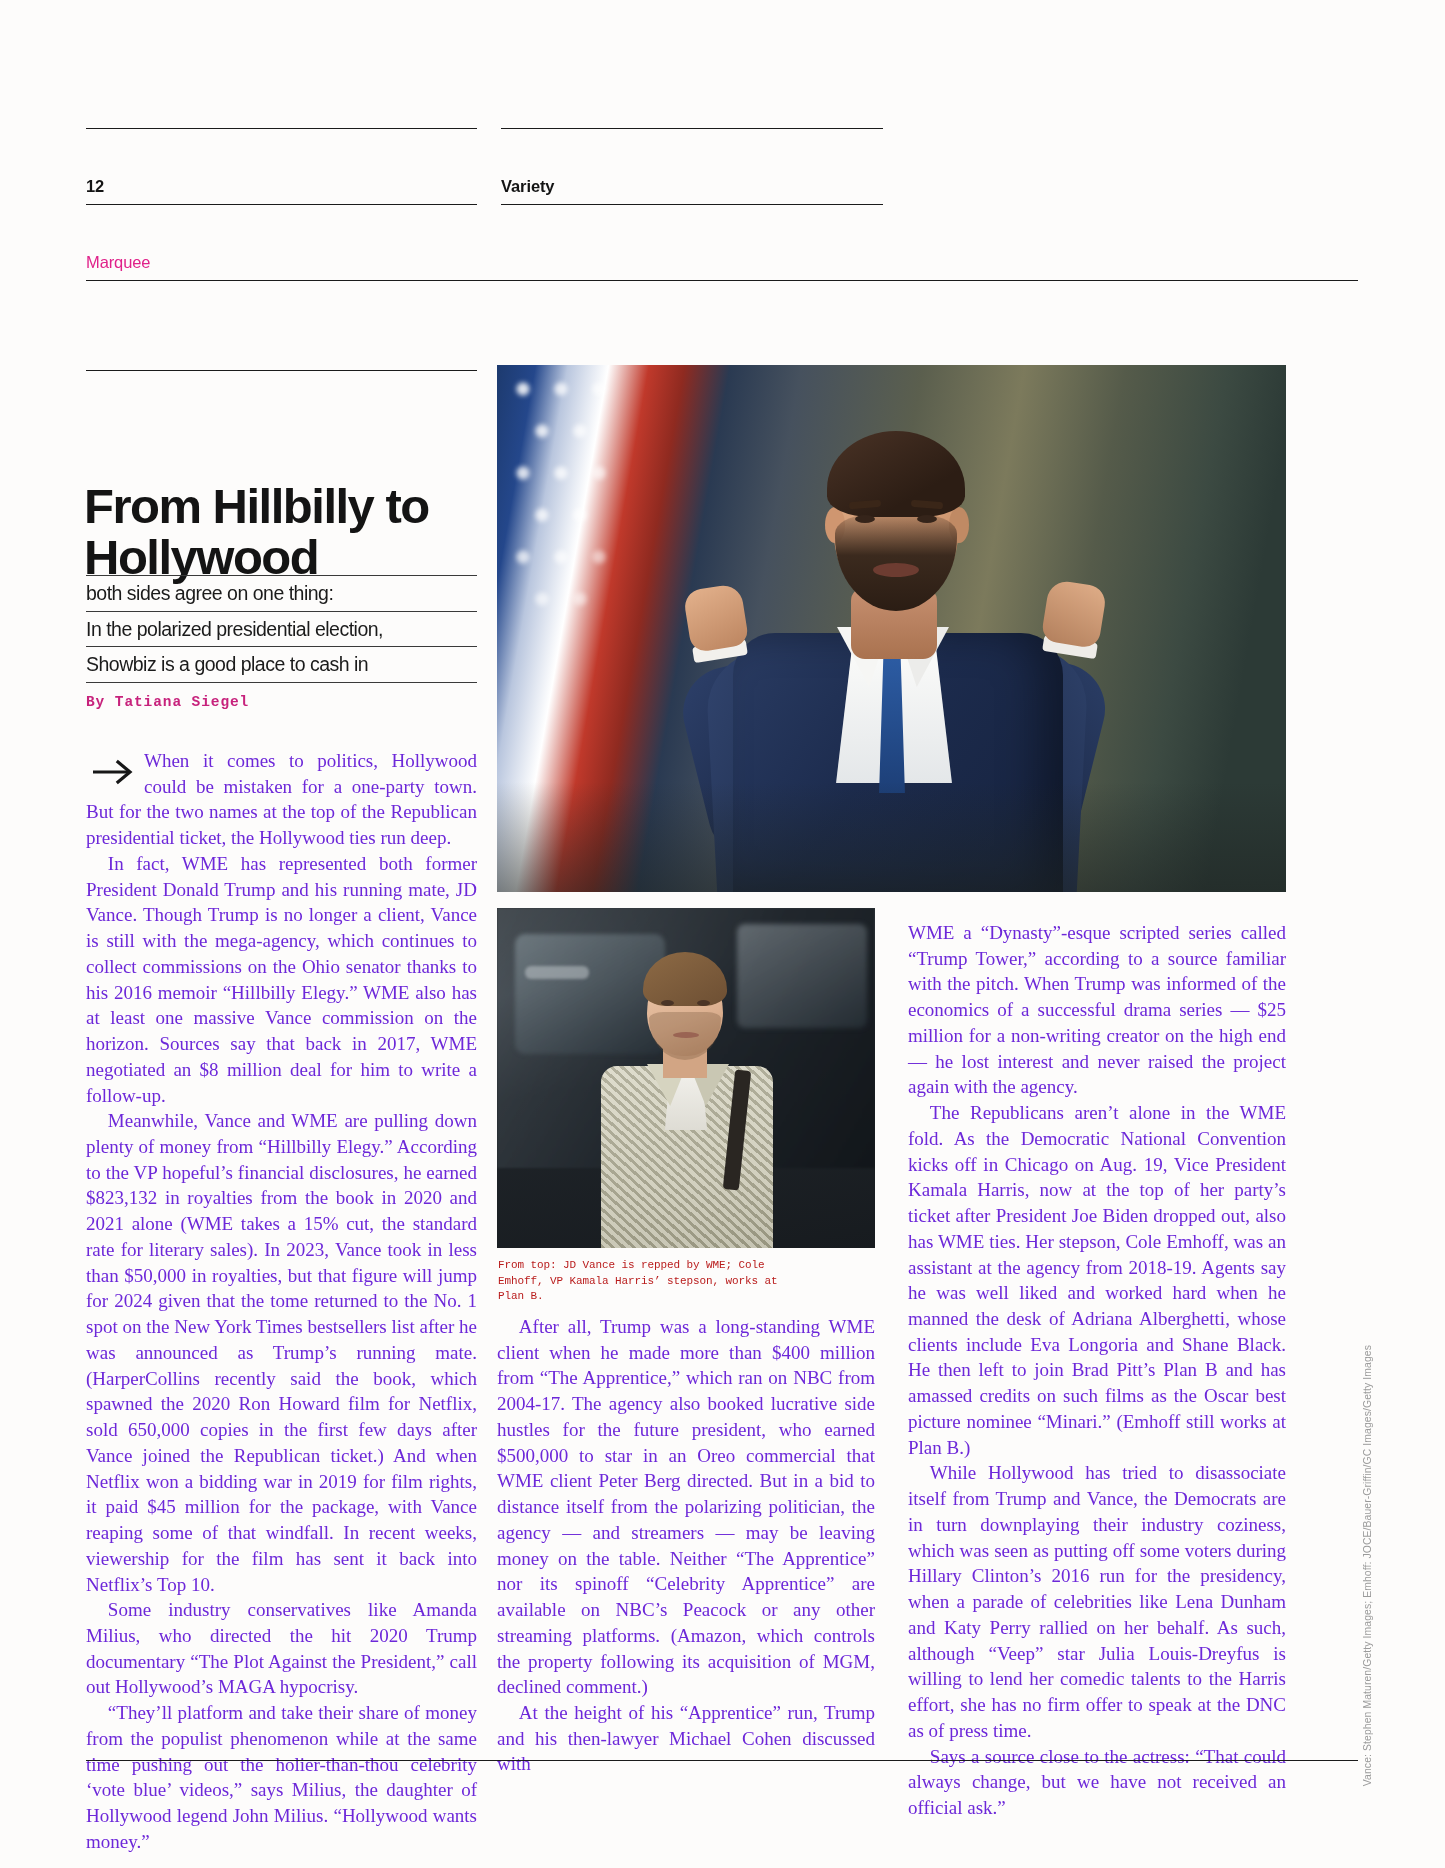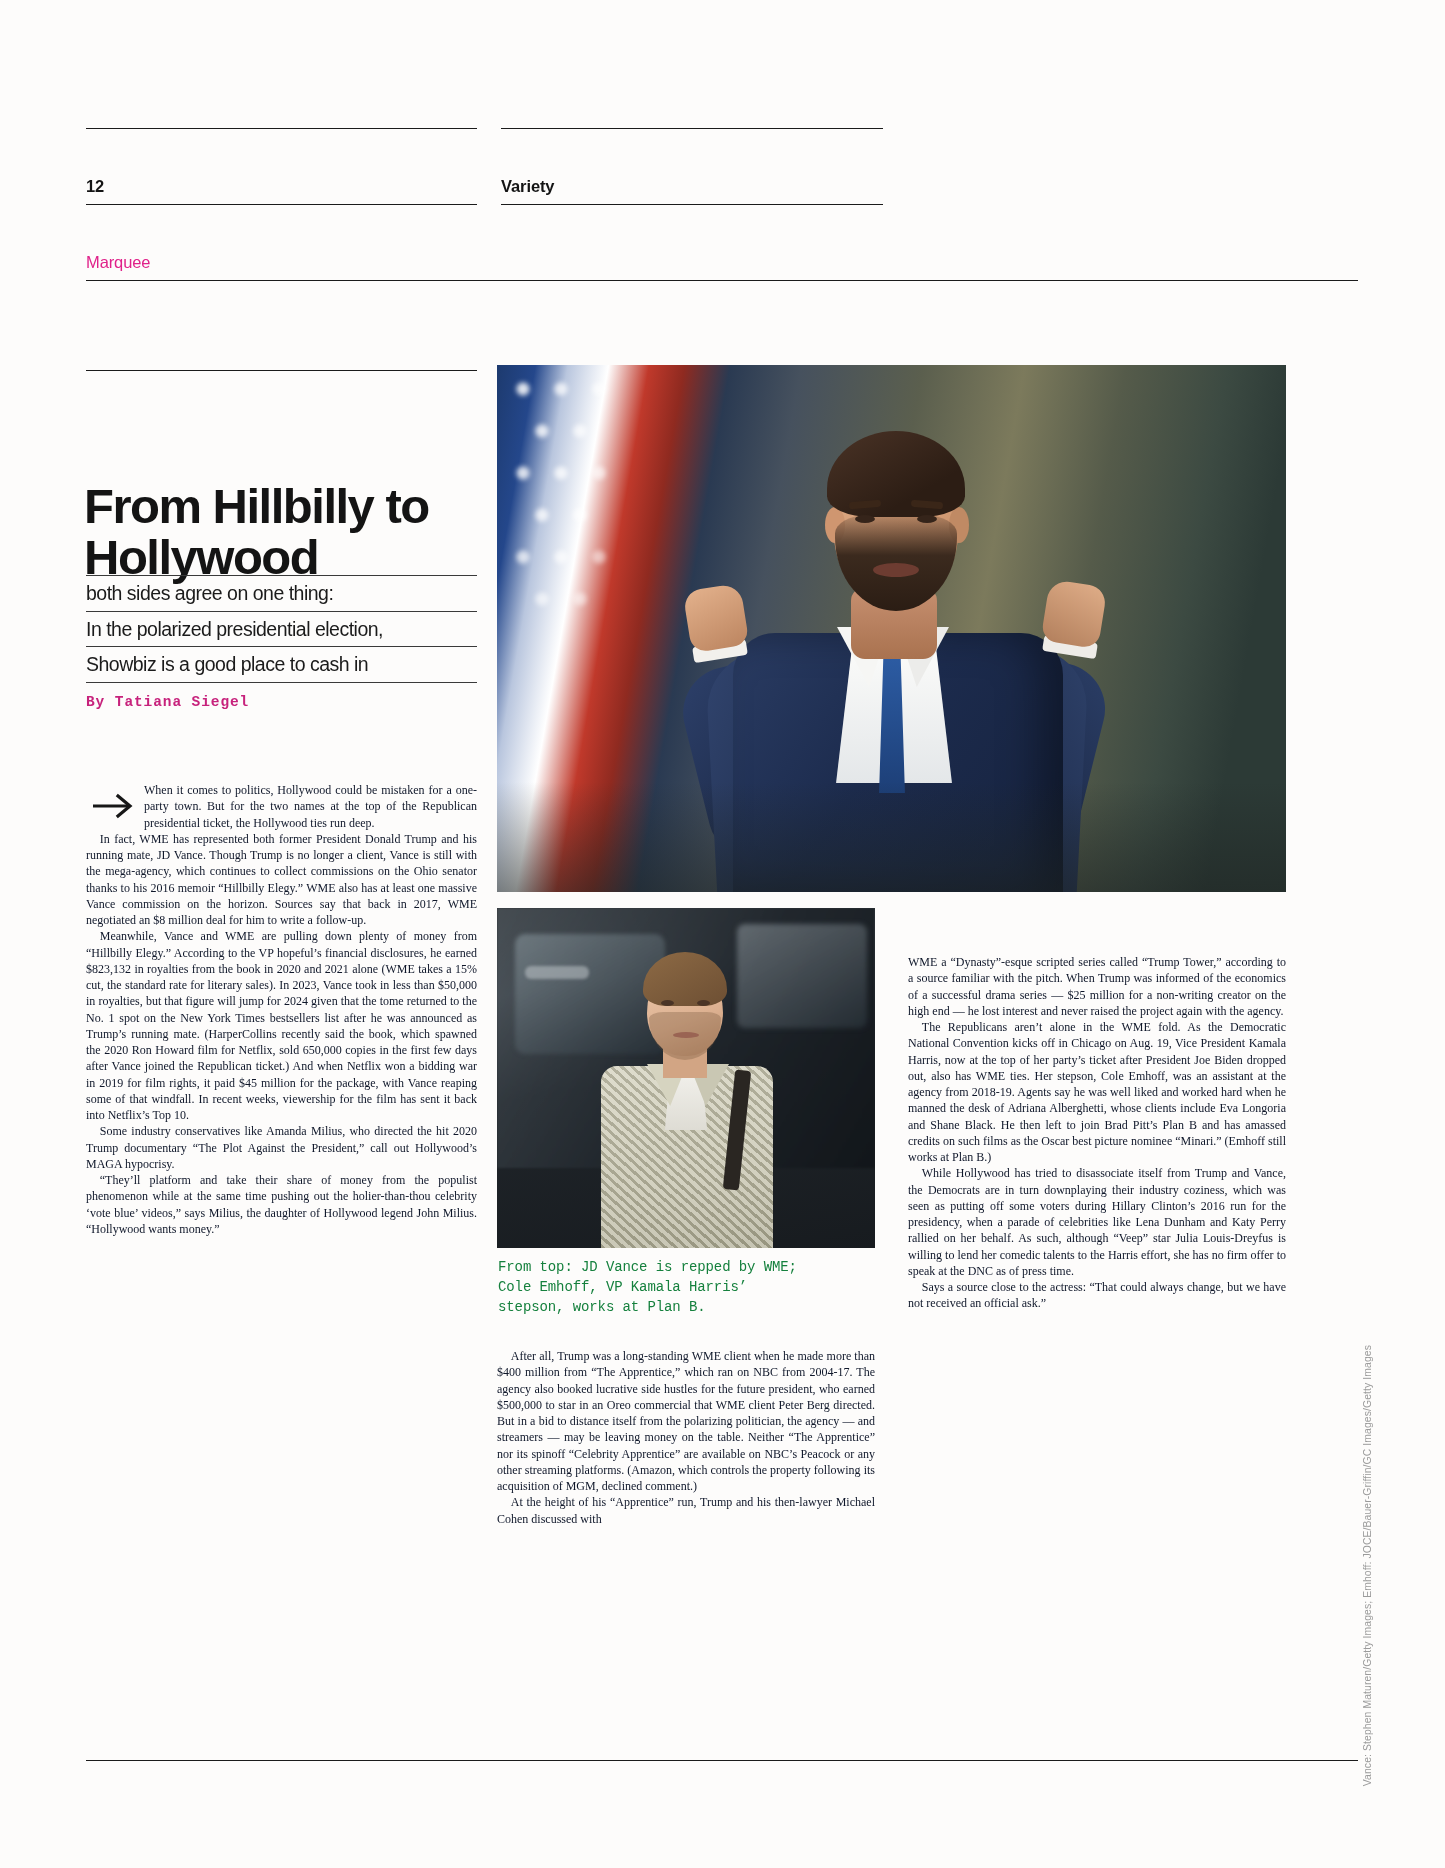--- a/index.html
+++ b/index.html
@@ -119,26 +119,25 @@
     font-size: 14.5px;
     letter-spacing: 0.9px;
     color: #c7227c;
     font-weight: bold;
   }
 
   
   .col {
     position: absolute;
     font-family: "Liberation Serif", serif;
-    font-size: 12px;
+    font-size: 19px;
     line-height: 1.355;
-    color: #0f172a;
+    color: #6d28d9;
     text-align: justify;
     hyphens: auto;
-    margin-top: 34px;
     -webkit-hyphens: auto;
   }
   .col p {
     margin: 0;
     text-indent: 1.15em;
   }
   .col p.first {
     text-indent: 0;
   }
   .col1 { left: 86px; top: 748px;  width: 391px; }
@@ -438,23 +437,23 @@
     background: #32302b; border-radius: 4px; transform: rotate(-5deg);
   }
 
   
   .caption {
     position: absolute;
     left: 498px;
     top: 1258px;
     width: 300px;
     font-family: "Liberation Mono", monospace;
-    font-size: 14px;
+    font-size: 11px;
     line-height: 1.42;
-    color: #15803d;
+    color: #b91c1c;
     letter-spacing: -0.1px;
   }
 
   
   .photo-credit {
     position: absolute;
     left: 1362px;
     top: 1345px;
     transform-origin: left top;
     transform: rotate(-90deg) translateX(-100%);

